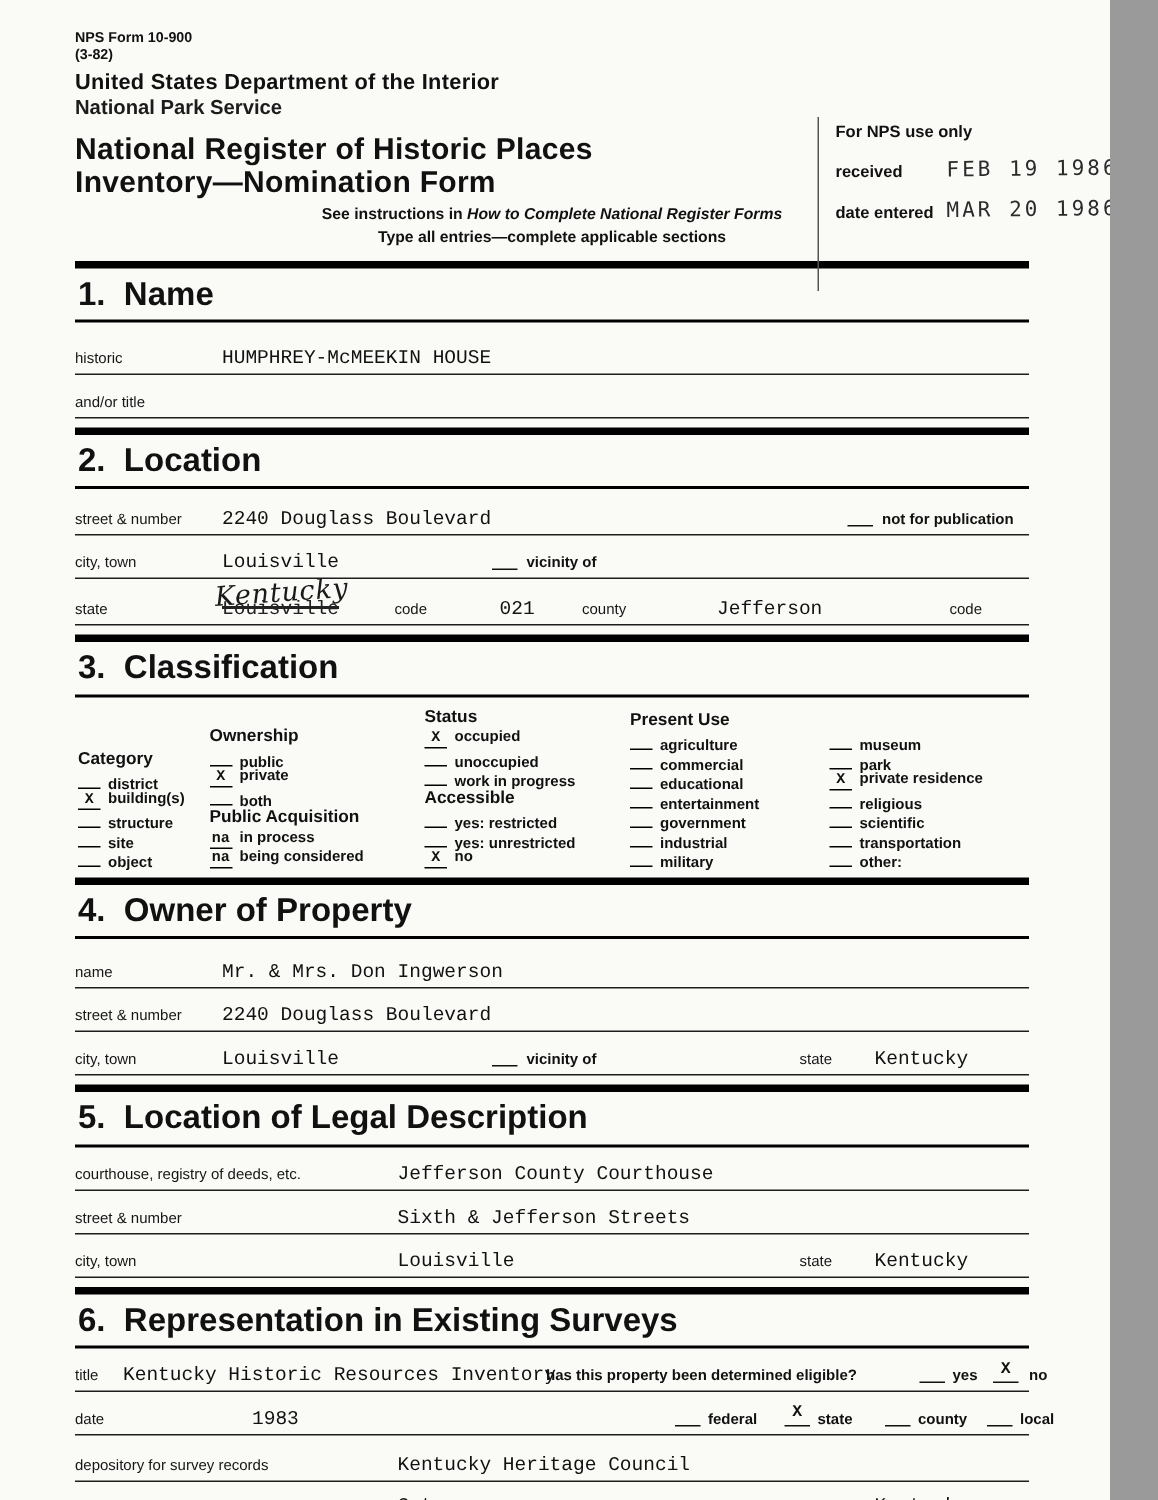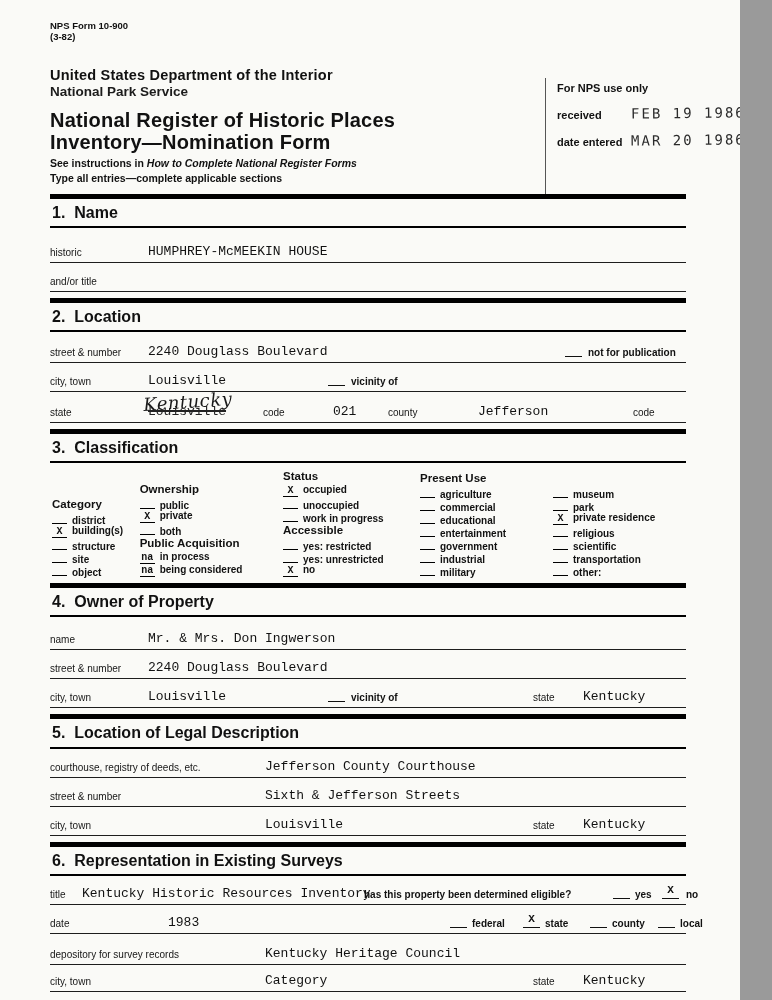--- a/index.html
+++ b/index.html
@@ -8,33 +8,33 @@
   .page{
     width:740px;height:1000px;box-sizing:border-box;position:relative;
     background:#fafaf7;color:#111;
     font-family:"Liberation Sans",sans-serif;
     padding:20px 54px 0 50px;overflow:hidden;
   }
   
   .hdr-top{display:flex;justify-content:space-between;align-items:flex-start;}
   .form-id{font-size:9.5px;font-weight:bold;line-height:1.2;}
   .omb{font-family:"DejaVu Sans Mono",monospace;font-style:italic;font-size:10px;line-height:1.35;padding-right:14px;}
-  .dept{font-size:14.5px;font-weight:bold;margin-top:24px;letter-spacing:.2px;}
+  .dept{font-size:14.5px;font-weight:bold;margin-top:4px;letter-spacing:.2px;}
   .agency{font-size:13.5px;font-weight:bold;color:#1c1c1c;margin-top:1px;}
   .big-title{font-size:20px;font-weight:bold;line-height:1.12;margin-top:10px;letter-spacing:.2px;width:500px;}
-  .instr{font-size:10.5px;font-weight:bold;margin-top:3px;}
+  .instr{font-size:10.5px;font-weight:bold;margin-top:3px;text-align:center;}
   .instr .it{font-style:italic;}
   .nps-box{position:absolute;left:545px;top:78px;width:175px;height:116px;border-left:1.5px solid #555;padding:4px 0 0 11px;box-sizing:border-box;}
   .nps-head{font-size:11px;font-weight:bold;}
   .nps-row{display:flex;align-items:flex-end;margin-top:11px;}
   .nps-label{font-size:11px;font-weight:bold;width:74px;flex:none;}
   .stamp{font-family:"DejaVu Sans Mono",monospace;font-size:14px;letter-spacing:2px;color:#2b2b2b;white-space:nowrap;transform:rotate(-.6deg);display:inline-block;}
   
   .sec-bar{height:5px;background:#000;}
-  .sec-head{font-size:16px;font-weight:bold;white-space:pre;padding:4px 0 4px 2px;line-height:1.2;}
+  .sec-head{font-size:22px;font-weight:bold;white-space:pre;padding:4px 0 4px 2px;line-height:1.2;}
   .sec-rule{height:2px;background:#000;}
   .gap6{height:6px;}.gap4{height:4px;}
   
   .frow{position:relative;border-bottom:1.5px solid #1d1d1d;}
   .frow .flabel{position:absolute;bottom:4px;font-size:10px;color:#161616;white-space:nowrap;}
   .frow .blabel{position:absolute;bottom:4px;font-size:10px;font-weight:bold;white-space:nowrap;}
   .frow .fvalue{position:absolute;bottom:3px;font-family:"Liberation Mono",monospace;font-size:13px;white-space:nowrap;}
   .frow .imark{position:absolute;bottom:5px;width:17px;height:13px;border-bottom:1.5px solid #111;
     text-align:center;font-family:"Liberation Mono",monospace;font-size:11px;font-weight:bold;line-height:11px;}
   .struck{text-decoration:line-through;text-decoration-thickness:2px;color:#222;}

